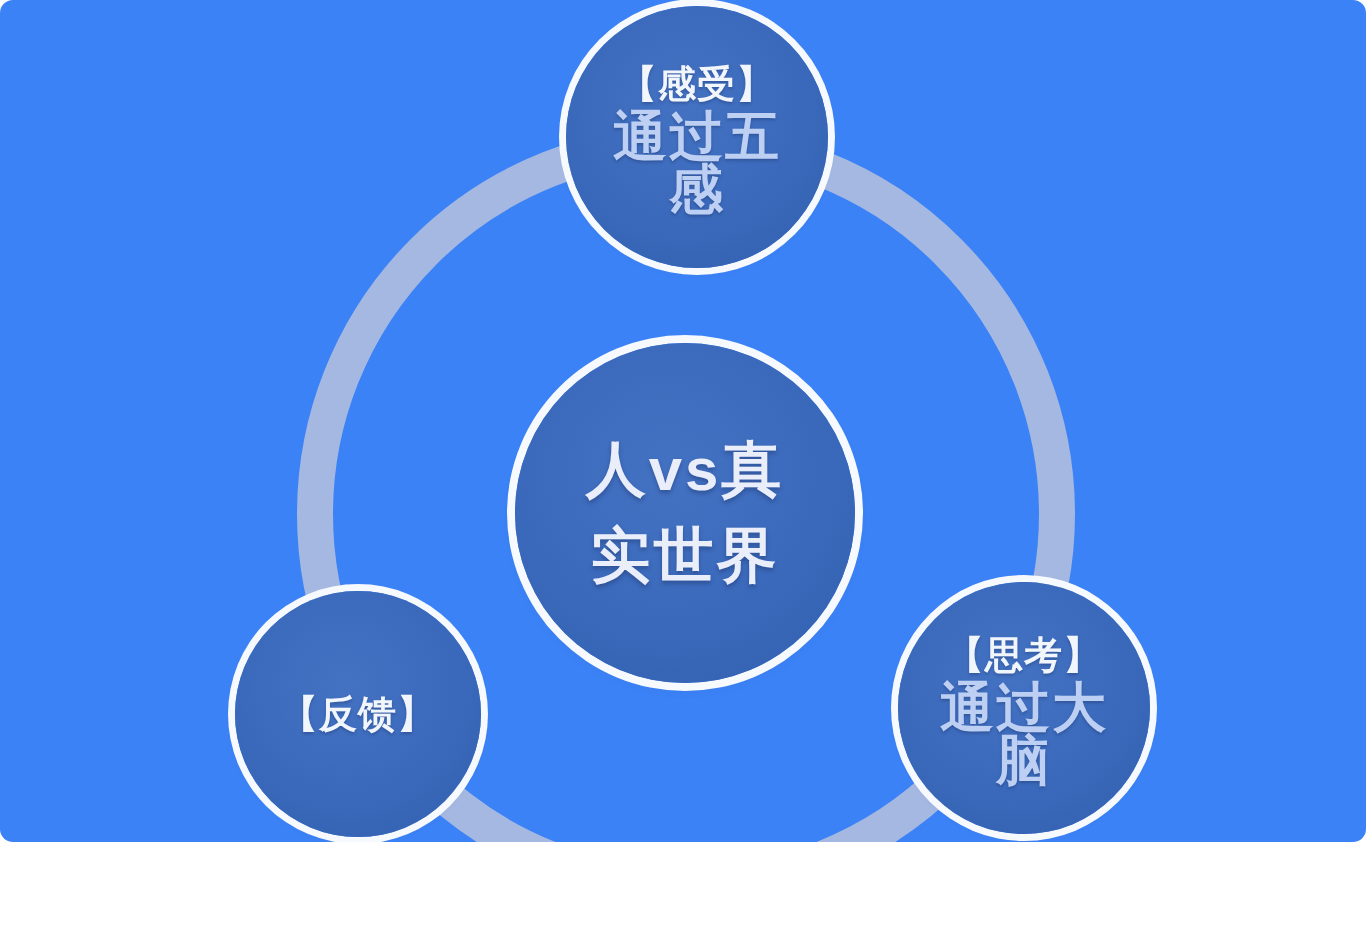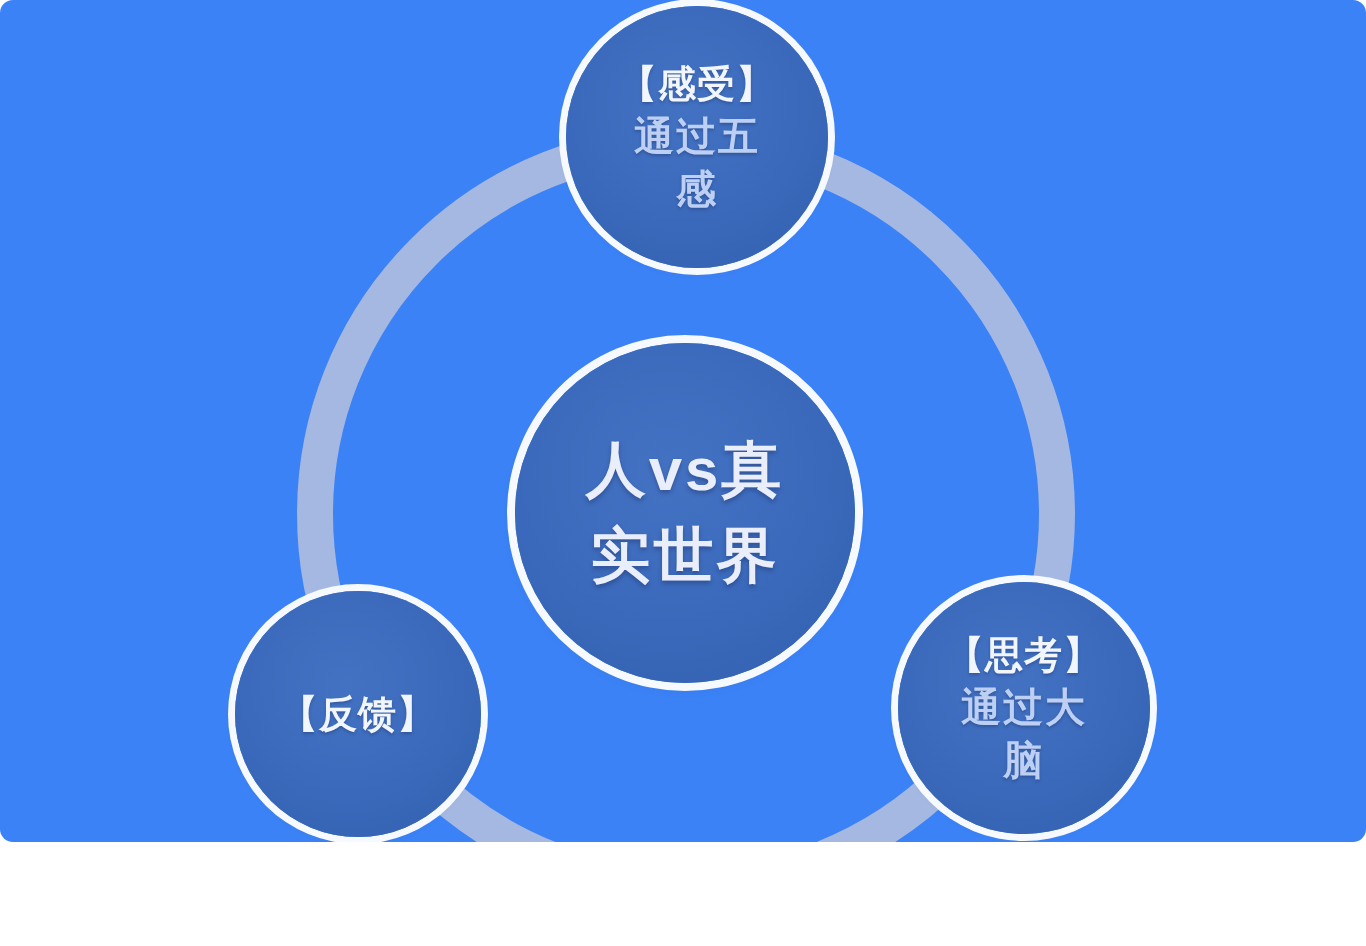--- a/index.html
+++ b/index.html
@@ -44,21 +44,21 @@
     font-weight: bold;
     font-size: 38px;
     line-height: 52px;
     white-space: pre-line;
     text-shadow: 0 2px 3px rgba(25, 45, 95, 0.35);
     letter-spacing: 1px;
   }
   .node .body {
     color: #bdd0f3;
     font-weight: bold;
-    font-size: 40px;
+    font-size: 54px;
     line-height: 53px;
     white-space: pre-line;
     text-shadow: 0 2px 3px rgba(25, 45, 95, 0.35);
     letter-spacing: 2px;
   }
   .node-top {
     left: 566px;
     top: 6px;
     width: 262px;
     height: 262px;

